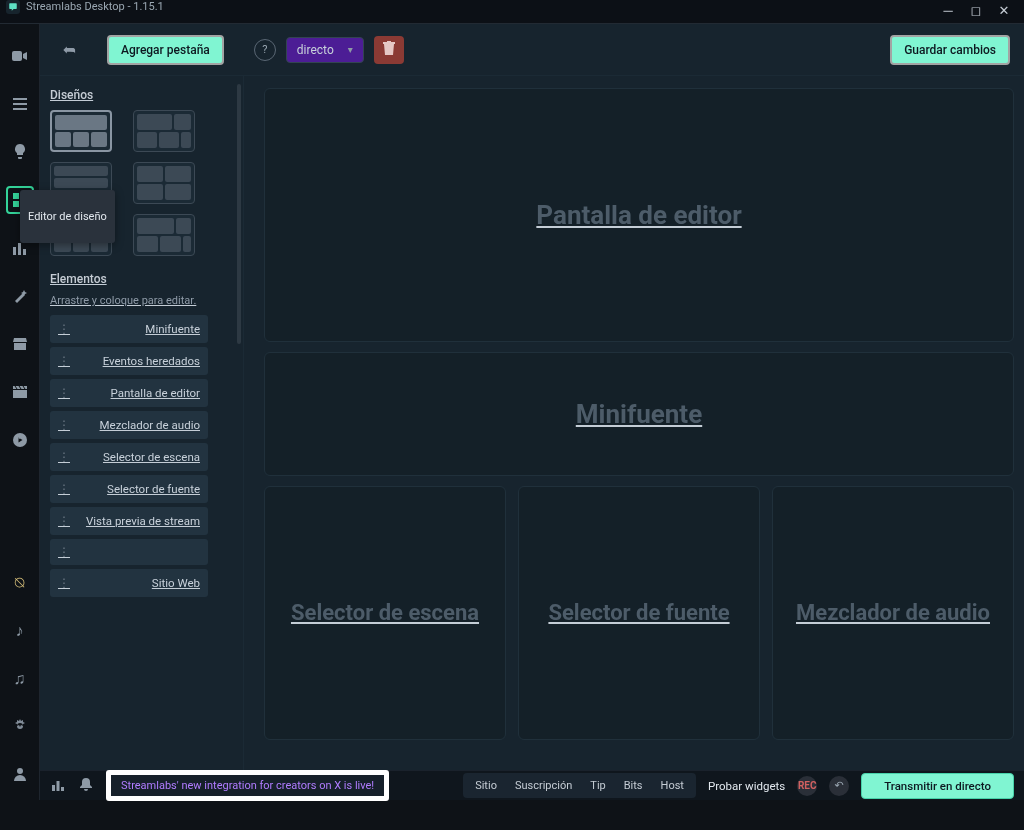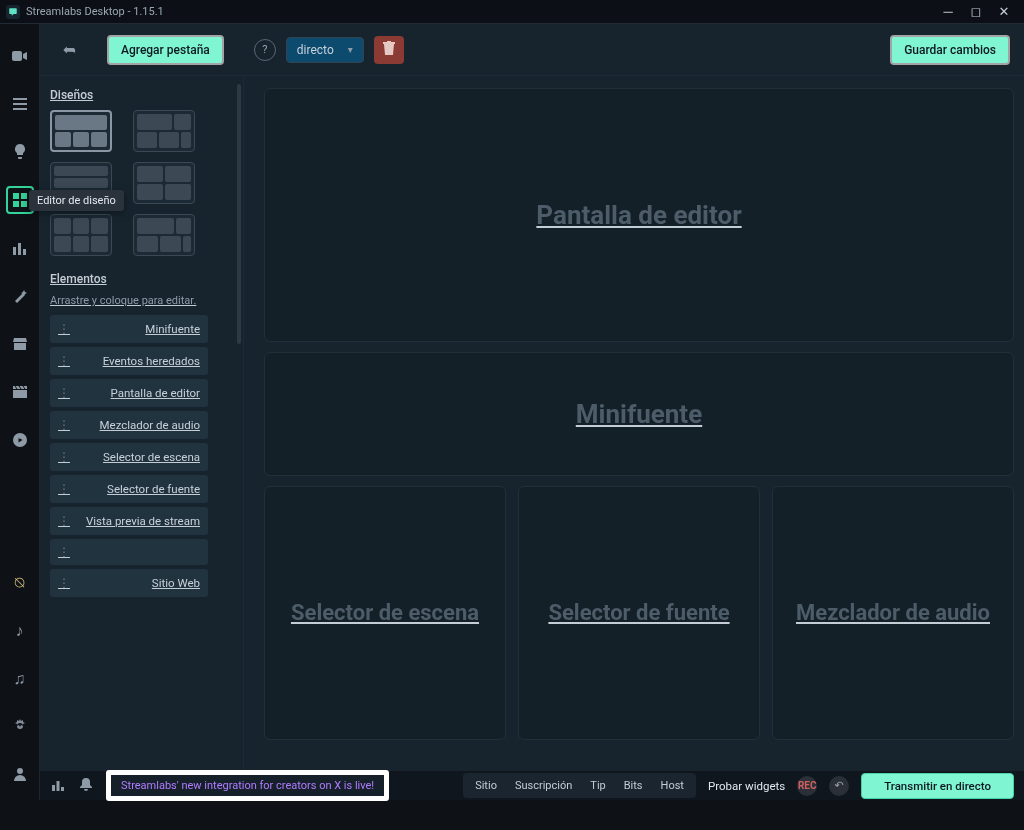--- a/index.html
+++ b/index.html
@@ -1,45 +1,45 @@
 <!DOCTYPE html>
 <html><head>
 <meta charset="utf-8">
 <style>
   * { margin: 0; padding: 0; box-sizing: border-box; font-family: -apple-system, BlinkMacSystemFont, "Segoe UI", Roboto, sans-serif; }
   body { width: 1024px; height: 830px; background: #0e1217; color: #c4cdd6; overflow: hidden; position: relative; }
 
-  .titlebar { height: 24px; background: #0c1016; display: flex; align-items: center; padding: 0 6px; border-bottom: 1px solid #222a33; }
+  .titlebar { height: 24px; background: #0c1016; display: flex; align-items: flex-start; padding: 0 6px; border-bottom: 1px solid #222a33; }
   .titlebar .logo { width: 14px; height: 14px; background: #17242d; border-radius: 3px; display: flex; align-items: center; justify-content: center; margin-right: 6px; }
   .titlebar .logo svg { fill:#5fe1c6; }
   .titlebar .title { font-size: 11px; color: #9aa7b2; }
   .titlebar .spacer { flex: 1; }
   .win-btn { width: 28px; height: 20px; display: flex; align-items: center; justify-content: center; color: #c5ccd4; font-size: 13px; }
 
   .main { display: flex; height: 776px; }
 
   .navrail { width: 40px; background: #0e1217; border-right: 1px solid #1e252e; display: flex; flex-direction: column; align-items: center; padding-top: 18px; gap: 20px; position: relative; }
   .navrail .nav-icon { width: 18px; height: 18px; color: #8e9aa6; display:flex; align-items:center; justify-content:center; }
   .navrail .nav-block { width: 28px; height: 28px; display: flex; align-items:center; justify-content:center; border-radius:4px; }
   .navrail .nav-block.active { border: 2px solid #34d399; }
   .navrail .nav-block.active .nav-icon { color: #34d399; }
   .navrail .rail-spacer { flex:1; }
   .navrail .bottom-group { display:flex; flex-direction:column; align-items:center; gap:20px; padding-bottom:12px; }
   .navrail .rail-expand { position:absolute; top:406px; left:0; width:40px; display:flex; align-items:center; justify-content:center; color:#8e9aa6; font-size:11px; gap:0px;}
   .navrail .rail-expand span { letter-spacing:-4px;}
 
-  .tooltip { position:absolute; left:29px; top:166px; background:#2a323c; color:#e2e8ee; font-size:11px; padding:4px 8px; border-radius:3px; white-space:nowrap; z-index:50; box-shadow:0 2px 8px rgba(0,0,0,.4);}
+  .tooltip { position:absolute; left:20px; top:166px; background:#2a323c; color:#e2e8ee; font-size:11px; padding:20px 8px; border-radius:3px; white-space:nowrap; z-index:50; box-shadow:0 2px 8px rgba(0,0,0,.4);}
 
   .content { flex:1; display:flex; flex-direction:column; background:#17242e; margin-left: 0; }
 
   .toolbar { height: 52px; background: #17242e; display:flex; align-items:center; padding: 0 14px; gap:10px; border-bottom:1px solid #1b2a35; }
   .back-arrow { width:22px; color:#8f9ba8; font-size:16px; transform: scaleX(-1);}
   .btn-primary { background:#80f5d2; color:#0d1820; border:2px solid #a3a3a3; border-radius:4px; padding:6px 12px; font-size:12px; font-weight:500;margin-left:21px; }
   .btn-help { width:22px; height:22px; border-radius:50%; border:1px solid #5a6774; display:flex; align-items:center; justify-content:center; color:#9aa7b2; font-size:11px; margin-left:20px;}
-  .select { background:#0c4a6e; border:1px solid #334451; border-radius:4px; padding:5px 10px; display:flex; align-items:center; gap:14px; color:#c7d1da; font-size:12px;}
+  .select { background:#4c1d95; border:1px solid #334451; border-radius:4px; padding:5px 10px; display:flex; align-items:center; gap:14px; color:#c7d1da; font-size:12px;}
   .btn-danger { width:30px; height:28px; background:#8b3a34; border-radius:4px; display:flex; align-items:center; justify-content:center; color:#e6c8c5;}
   .toolbar .spacer { flex:1; }
 
   .body-row { flex:1; display:flex; min-height:0;text-decoration:underline; }
 
   .sidebar { width:204px; background:#17242e; border-right:1px solid #1b2a35; padding:10px 2px 10px 10px; overflow-y:auto; position:relative;}
   .sidebar .scroll-ind { position:absolute; right:2px; top:8px; width:4px; height:260px; background:#2d3943; border-radius:2px;}
   .section-label { font-size:12px; color:#c5ccd4; margin:2px 0 8px 0; font-weight:500; }
   .layout-grid { display:grid; grid-template-columns: 1fr 1fr; gap:10px; margin-bottom:16px; width:156px;}
   .layout-thumb { width:62px; height:42px; border:1px solid #3c4955; border-radius:4px; background:#1b2a35; padding:3px; display:flex; flex-direction:column; gap:2px;}

